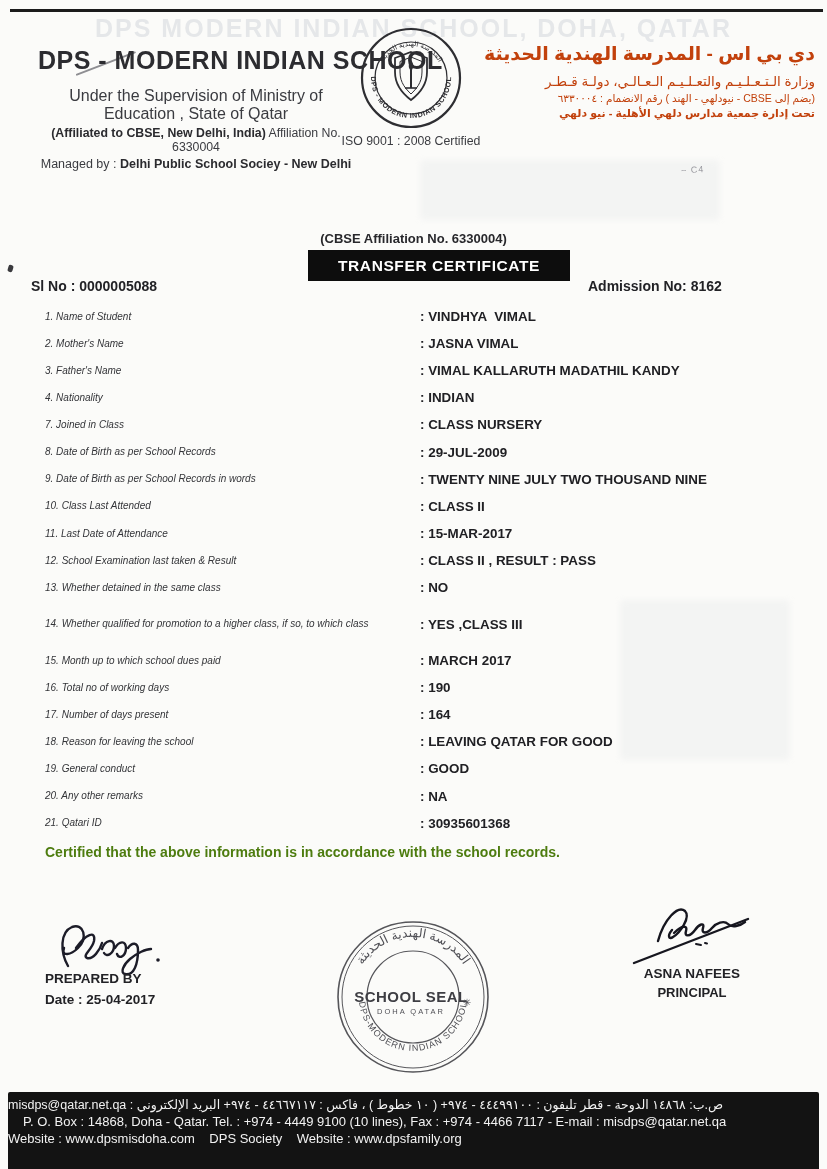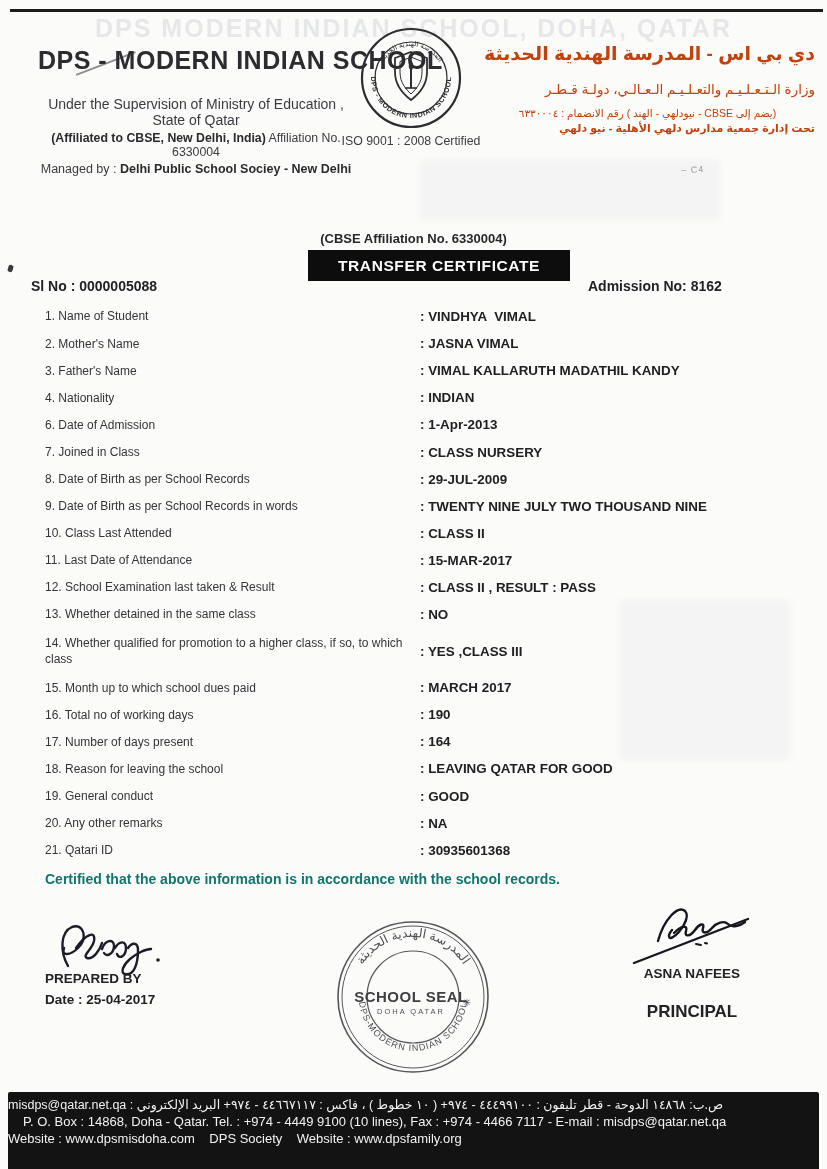--- a/index.html
+++ b/index.html
@@ -22,56 +22,56 @@
   .ghost-smudge{position:absolute;background:rgba(190,196,204,0.12);filter:blur(3px);border-radius:4px;}
   .pen-stroke{
     position:absolute;left:76px;top:74px;width:64px;height:2px;background:#8e8e92;
     transform:rotate(-21deg);transform-origin:left center;border-radius:2px;
   }
   .margin-dot{position:absolute;left:8px;top:265px;width:5px;height:7px;background:#3a3a3e;transform:rotate(18deg);border-radius:2px;}
   .mark-c4{position:absolute;left:681px;top:165px;font-size:9px;color:#9a9aa0;transform:rotate(-4deg);letter-spacing:1px;}
   
   .hdr-left{position:absolute;left:38px;top:46px;width:316px;text-align:center;}
   .hdr-school{font-size:25px;font-weight:600;letter-spacing:0.5px;color:#2c2c30;white-space:nowrap;}
-  .hdr-sub1{margin-top:21px;font-size:14px;color:#3a3b40;}
+  .hdr-sub1{margin-top:12px;font-size:16px;color:#3a3b40;}
   .hdr-sub2{margin-top:3px;font-size:12.3px;color:#3a3b40;}
   .hdr-sub3{margin-top:3px;font-size:12.5px;color:#3a3b40;}
   .b{font-weight:bold;color:#2b2b2f;}
   .logo-wrap{position:absolute;left:359px;top:26px;width:104px;height:104px;}
   .iso-line{position:absolute;left:330px;top:134px;width:162px;text-align:center;font-size:12.3px;color:#3b3c41;}
   .hdr-right{position:absolute;right:12px;top:42px;width:335px;direction:rtl;text-align:right;color:#c2410c;}
   .ar1{font-size:19px;font-weight:bold;}
-  .ar2{margin-top:16px;font-size:13.5px;}
-  .ar3{margin-top:10px;font-size:10.5px;text-align:center;}
+  .ar2{margin-top:8px;font-size:13.5px;}
+  .ar3{margin-top:3px;font-size:10.5px;}
   .ar4{margin-top:3px;font-size:11px;font-weight:bold;}
   
   .cbse-line{position:absolute;left:0;top:231px;width:100%;text-align:center;font-size:13px;font-weight:bold;color:#28282c;}
   .title-banner{
     position:absolute;left:308px;top:250px;width:262px;height:31px;
     background:#0d0d0d;color:#fff;display:flex;align-items:center;justify-content:center;
     font-size:15.5px;font-weight:bold;letter-spacing:0.6px;
   }
   .slno{position:absolute;left:31px;top:278px;font-size:14px;font-weight:bold;color:#222226;}
   .admno{position:absolute;left:588px;top:278px;font-size:14px;font-weight:bold;color:#222226;}
   
   .items{position:absolute;left:45px;top:303px;width:738px;}
   .tc-row{display:flex;align-items:center;min-height:27.1px;}
   .tc-row.tall{min-height:46px;}
-  .tc-label{width:375px;font-size:12px;color:#333438;line-height:1.35;}
+  .tc-label{width:375px;font-size:10px;color:#333438;line-height:1.35;font-style:italic;}
   .tc-value{flex:1;font-size:13.4px;font-weight:bold;color:#202024;white-space:pre-wrap;}
-  .certified{margin-top:7px;font-size:14px;font-weight:bold;color:#0f766e;}
+  .certified{margin-top:7px;font-size:14px;font-weight:bold;color:#4d7c0f;}
   
   .sig-prep{position:absolute;left:52px;top:918px;}
   .prep-by{position:absolute;left:45px;top:971px;font-size:13.5px;font-weight:bold;color:#222226;}
   .prep-date{position:absolute;left:45px;top:992px;font-size:13.5px;font-weight:bold;color:#222226;}
   .seal-wrap{position:absolute;left:333px;top:917px;width:160px;height:160px;opacity:0.92;}
   .sig-principal{position:absolute;left:628px;top:897px;}
   .principal-block{position:absolute;left:612px;top:966px;width:160px;text-align:center;}
   .principal-name{font-size:13.5px;font-weight:bold;color:#222226;}
-  .principal-title{margin-top:21px;font-size:17px;font-weight:bold;color:#222226;}
+  .principal-title{margin-top:4px;font-size:13px;font-weight:bold;color:#222226;}
   
   .footer-box{
     position:absolute;left:8px;top:1092px;width:811px;height:87px;
     background:#131313;color:#f2f2f2;text-align:left;border-radius:2px;
   }
   .f-ar{margin-top:5px;font-size:12.5px;direction:rtl;white-space:pre-wrap;}
   .f-en{margin-top:2px;font-size:13px;white-space:pre-wrap;padding-left:15px;}
   .f-web{margin-top:2px;font-size:13px;white-space:pre-wrap;}
   svg text{font-family:"Liberation Sans","DejaVu Sans",sans-serif;}
 </style>
@@ -138,24 +138,20 @@
       </div>
       <div class="tc-row">
         <div class="tc-label">3. Father's Name</div>
         <div class="tc-value">: VIMAL KALLARUTH MADATHIL KANDY</div>
       </div>
       <div class="tc-row">
         <div class="tc-label">4. Nationality</div>
         <div class="tc-value">: INDIAN</div>
       </div>
       <div class="tc-row">
-        <div class="tc-label">6. Date of Admission</div>
-        <div class="tc-value">: 1-Apr-2013</div>
-      </div>
-      <div class="tc-row">
         <div class="tc-label">7. Joined in Class</div>
         <div class="tc-value">: CLASS NURSERY</div>
       </div>
       <div class="tc-row">
         <div class="tc-label">8. Date of Birth as per School Records</div>
         <div class="tc-value">: 29-JUL-2009</div>
       </div>
       <div class="tc-row">
         <div class="tc-label">9. Date of Birth as per School Records in words</div>
         <div class="tc-value">: TWENTY NINE JULY TWO THOUSAND NINE</div>

